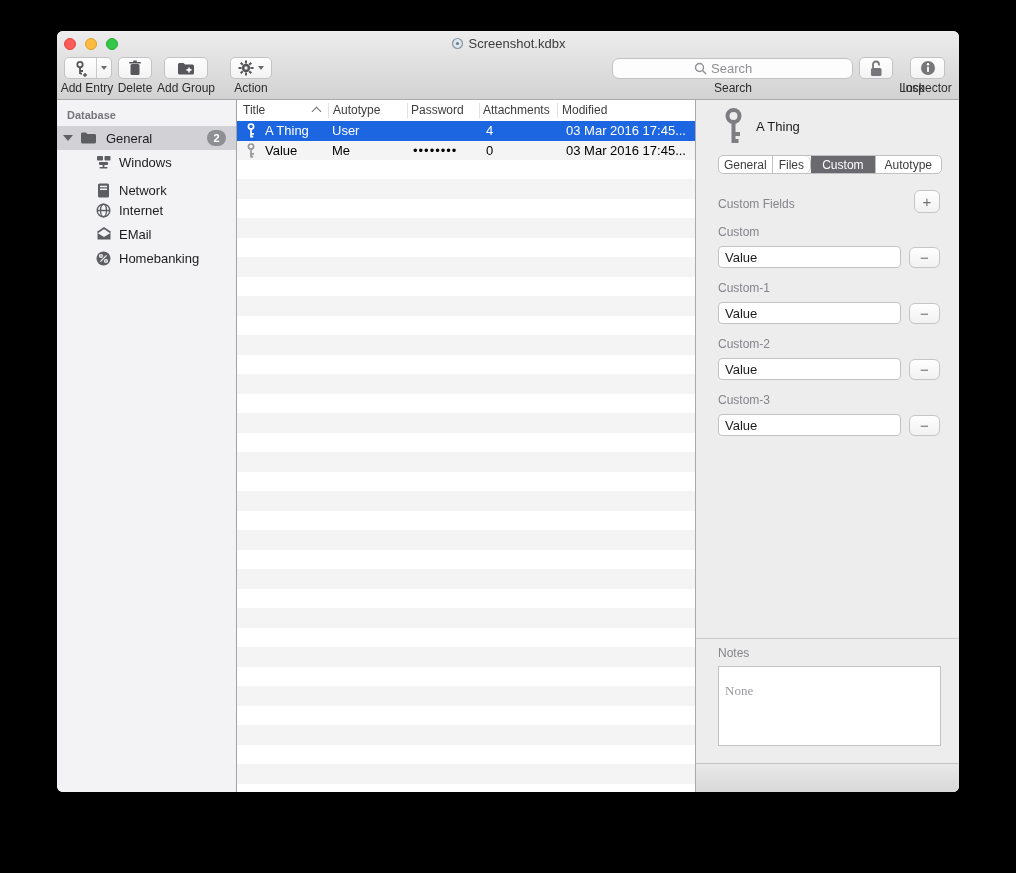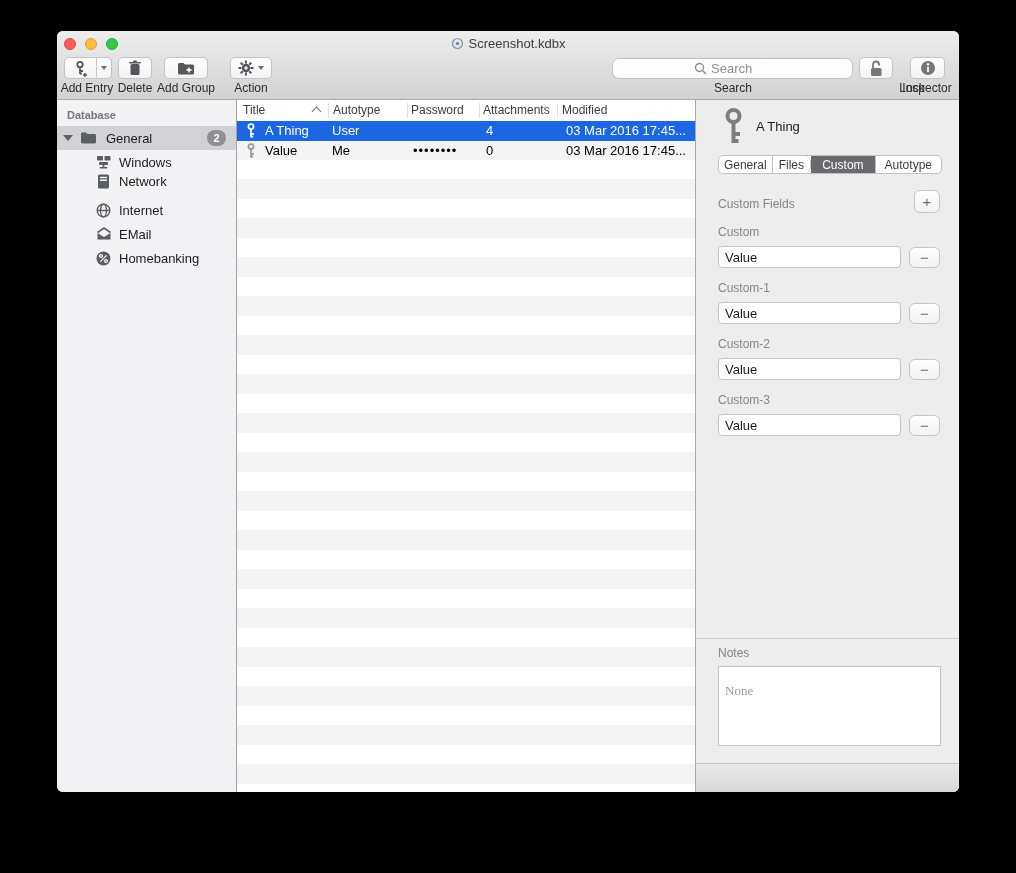--- a/index.html
+++ b/index.html
@@ -231,21 +231,21 @@
                 <rect x="9.5" y="1" width="6" height="4.5" rx="0.8"></rect>
                 <rect x="4" y="7" width="9" height="3" rx="0.8"></rect>
                 <rect x="7.6" y="10" width="1.8" height="2"></rect>
                 <rect x="4.5" y="12" width="8" height="1.6" rx="0.8"></rect>
               </g>
             </svg>
         </span>
         <span class="sb-item-label">Windows</span>
       </div>
 
-      <div class="sb-item" style="top:69px;">
+      <div class="sb-item" style="top:78px;">
         <span class="sb-icon">
           <svg width="13" height="15" viewBox="0 0 13 15">
               <rect x="1" y="0.5" width="11" height="14" rx="1.5" fill="#5d5e62"></rect>
               <g stroke="#f3f3f5" stroke-width="1.4">
                 <line x1="3" y1="3.5" x2="10" y2="3.5"></line>
                 <line x1="3" y1="6.2" x2="10" y2="6.2"></line>
               </g>
             </svg>
         </span>
         <span class="sb-item-label">Network</span>

